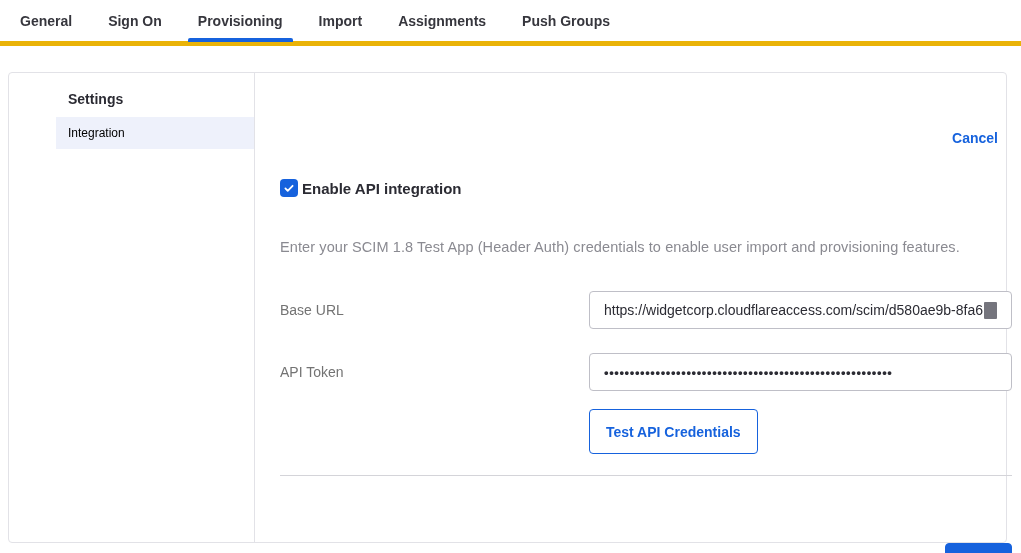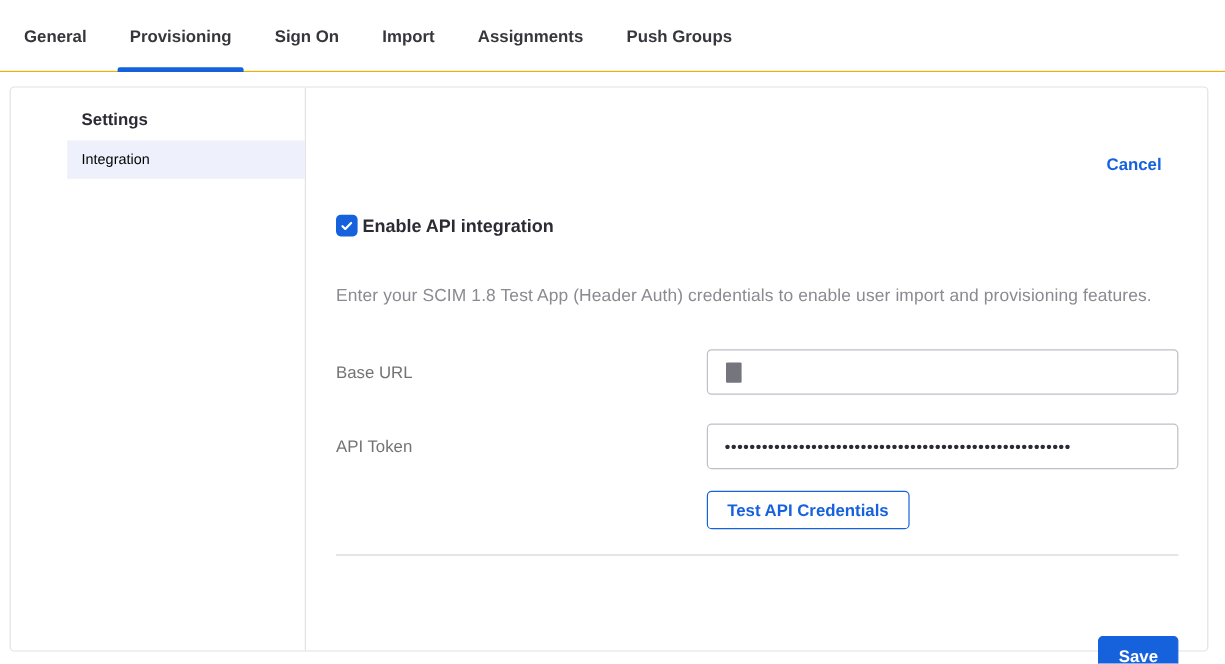--- a/index.html
+++ b/index.html
@@ -11,23 +11,23 @@
     --text-secondary:#8a8a91;
     --divider:#d4d4d9;
   }
   *{box-sizing:border-box;margin:0;padding:0;}
   html,body{width:1021px;height:553px;background:#ffffff;
     font-family:"Liberation Sans", sans-serif;color:var(--text-primary);}
   body{position:relative;overflow:hidden;}
 
   
   .tabbar{
-    display:flex;align-items:stretch;height:60px;
+    display:flex;align-items:stretch;height:46px;
     padding-left:10px;gap:16px;
-    border-bottom:1px solid #eab308;
+    border-bottom:5px solid #eab308;
   }
   .tab{
     display:flex;align-items:center;
     padding:0 10px;
     font-size:14px;font-weight:700;color:#36363d;
     cursor:pointer;white-space:nowrap;position:relative;
   }
   .tab.active::after{
     content:"";position:absolute;left:0;right:0;bottom:-1px;height:4px;
     background:var(--accent);border-radius:2px 2px 0 0;
@@ -85,41 +85,41 @@
   }
   .input-text{font-size:14px;color:#2b2b33;white-space:nowrap;}
   .input-text.dots{font-size:13px;letter-spacing:.6px;font-weight:700;}
   .cursor-block{
     flex:none;width:13px;height:17px;margin-left:1px;background:#75757d;
     border-radius:1px;
   }
 
   .test-row{margin-top:18px;padding-left:309px;}
   .btn-outline{
-    height:32px;padding:0 16px;background:#fff;border:1px solid var(--accent);
+    height:45px;padding:0 16px;background:#fff;border:1px solid var(--accent);
     border-radius:4px;color:var(--accent);font-size:14px;font-weight:700;
     font-family:inherit;cursor:pointer;
   }
 
   .divider{margin-top:21px;border-top:1px solid var(--divider);}
 
   .save-row{padding-top:19px;text-align:right;}
   .btn-primary{
     height:34px;padding:0 16px;background:var(--accent);border:1px solid var(--accent);
     border-radius:4px;color:#ffffff;font-size:14px;font-weight:700;
     font-family:inherit;cursor:pointer;margin-top:48px;
   }
 </style>
 </head>
 <body>
 
 <nav class="tabbar">
   <div class="tab">General</div>
+  <div class="tab">Sign On</div>
   <div class="tab active">Provisioning</div>
-  <div class="tab">Sign On</div>
   <div class="tab">Import</div>
   <div class="tab">Assignments</div>
   <div class="tab">Push Groups</div>
 </nav>
 
 <div class="panel">
 
   <aside class="sidebar">
     <div class="sidebar-header">Settings</div>
     <div class="sidebar-item selected">Integration</div>
@@ -138,20 +138,21 @@
         </svg>
       </span>
       <span class="checkbox-label">Enable API integration</span>
     </div>
 
     <p class="description">Enter your SCIM 1.8 Test App (Header Auth) credentials to enable user import and provisioning features.</p>
 
     <div class="field-row first">
       <label class="field-label">Base URL</label>
       <div class="input">
+        <span class="input-text">https://widgetcorp.cloudflareaccess.com/scim/d580ae9b-8fa6</span>
         <span class="cursor-block"></span>
       </div>
     </div>
 
     <div class="field-row second">
       <label class="field-label">API Token</label>
       <div class="input">
         <span class="input-text dots">••••••••••••••••••••••••••••••••••••••••••••••••••••••••</span>
       </div>
     </div>

